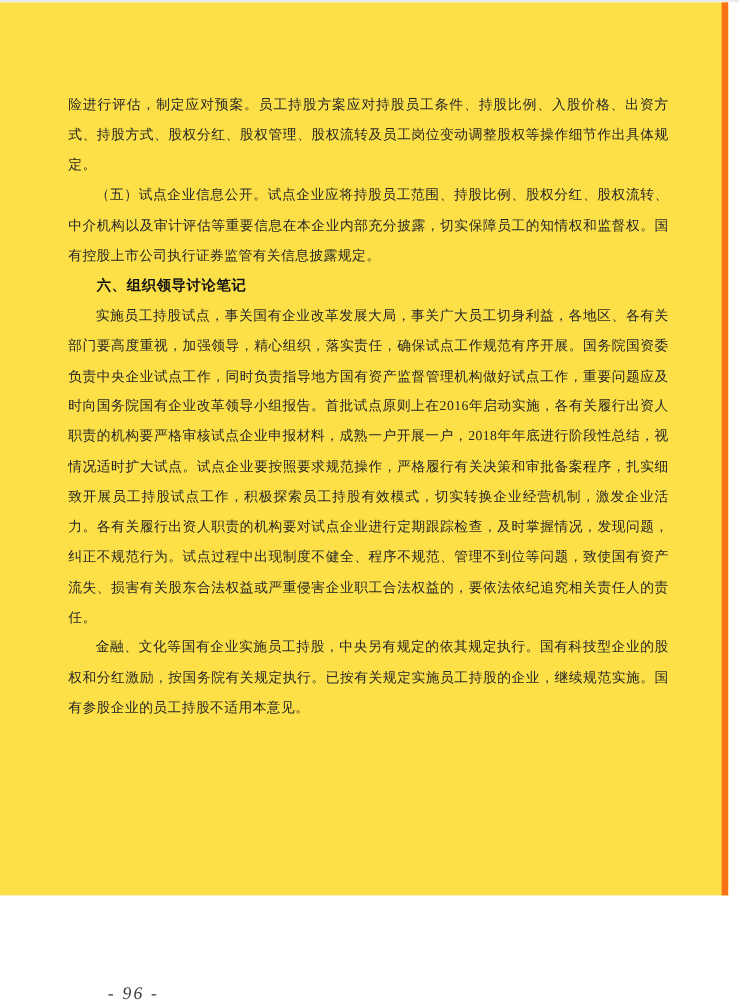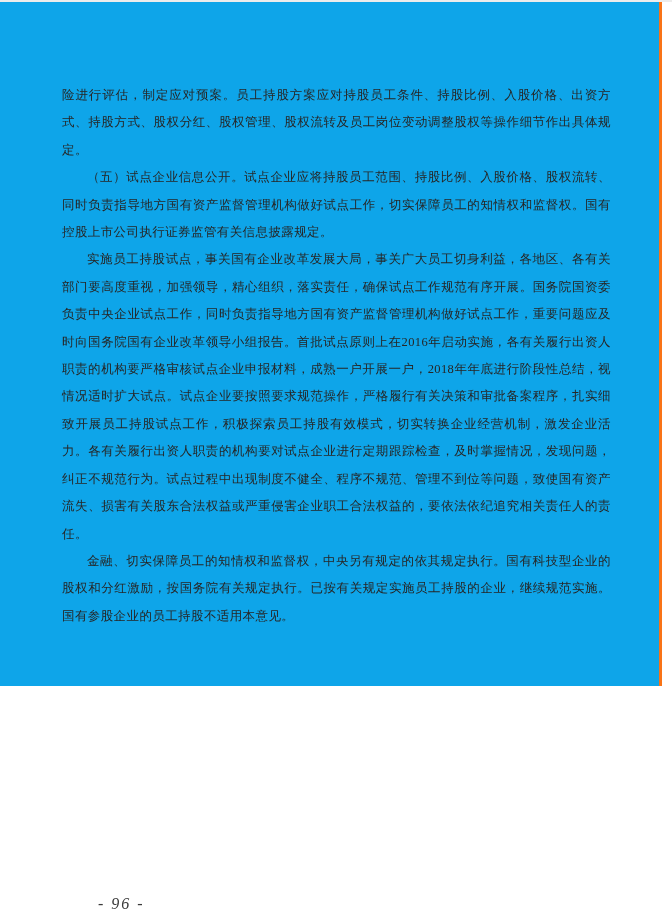--- a/index.html
+++ b/index.html
@@ -11,23 +11,23 @@
     height: 910px;
     background: #ffffff;
     border-top: 2px solid #ececec;
     box-sizing: border-box;
     overflow: hidden;
     font-family: "Liberation Serif", "DejaVu Serif", serif;
   }
   .sheet {
     position: relative;
     width: 662px;
-    height: 684px;
-    background: #0ea5e9;
-    border-right: 3px solid #f97316;
+    height: 812px;
+    background: #fde047;
+    border-right: 6px solid #f97316;
     box-sizing: border-box;
   }
   .doc-content {
     padding: 80px 48px 0 62px;
   }
   .doc-para {
     margin: 0;
     font-size: 12.5px;
     line-height: 27.4px;
     text-align: justify;
@@ -59,21 +59,22 @@
     font-family: "Liberation Serif", "DejaVu Serif", serif;
     font-style: italic;
   }
 </style>
 </head>
 <body>
 
 <div class="sheet">
   <div class="doc-content">
     <p class="doc-para">险进行评估，制定应对预案。员工持股方案应对持股员工条件、持股比例、入股价格、出资方式、持股方式、股权分红、股权管理、股权流转及员工岗位变动调整股权等操作细节作出具体规定。</p>
-    <p class="doc-para indent">（五）试点企业信息公开。试点企业应将持股员工范围、持股比例、入股价格、股权流转、同时负责指导地方国有资产监督管理机构做好试点工作，切实保障员工的知情权和监督权。国有控股上市公司执行证券监管有关信息披露规定。</p>
+    <p class="doc-para indent">（五）试点企业信息公开。试点企业应将持股员工范围、持股比例、股权分红、股权流转、中介机构以及审计评估等重要信息在本企业内部充分披露，切实保障员工的知情权和监督权。国有控股上市公司执行证券监管有关信息披露规定。</p>
+    <h2 class="section-heading">六、组织领导讨论笔记</h2>
     <p class="doc-para indent">实施员工持股试点，事关国有企业改革发展大局，事关广大员工切身利益，各地区、各有关部门要高度重视，加强领导，精心组织，落实责任，确保试点工作规范有序开展。国务院国资委负责中央企业试点工作，同时负责指导地方国有资产监督管理机构做好试点工作，重要问题应及时向国务院国有企业改革领导小组报告。首批试点原则上在2016年启动实施，各有关履行出资人职责的机构要严格审核试点企业申报材料，成熟一户开展一户，2018年年底进行阶段性总结，视情况适时扩大试点。试点企业要按照要求规范操作，严格履行有关决策和审批备案程序，扎实细致开展员工持股试点工作，积极探索员工持股有效模式，切实转换企业经营机制，激发企业活力。各有关履行出资人职责的机构要对试点企业进行定期跟踪检查，及时掌握情况，发现问题，纠正不规范行为。试点过程中出现制度不健全、程序不规范、管理不到位等问题，致使国有资产流失、损害有关股东合法权益或严重侵害企业职工合法权益的，要依法依纪追究相关责任人的责任。</p>
-    <p class="doc-para indent">金融、切实保障员工的知情权和监督权，中央另有规定的依其规定执行。国有科技型企业的股权和分红激励，按国务院有关规定执行。已按有关规定实施员工持股的企业，继续规范实施。国有参股企业的员工持股不适用本意见。</p>
+    <p class="doc-para indent">金融、文化等国有企业实施员工持股，中央另有规定的依其规定执行。国有科技型企业的股权和分红激励，按国务院有关规定执行。已按有关规定实施员工持股的企业，继续规范实施。国有参股企业的员工持股不适用本意见。</p>
   </div>
 
   <div class="page-footer">
     <span>- 96 -</span>
   </div>
 </div>
 
 </body></html>

